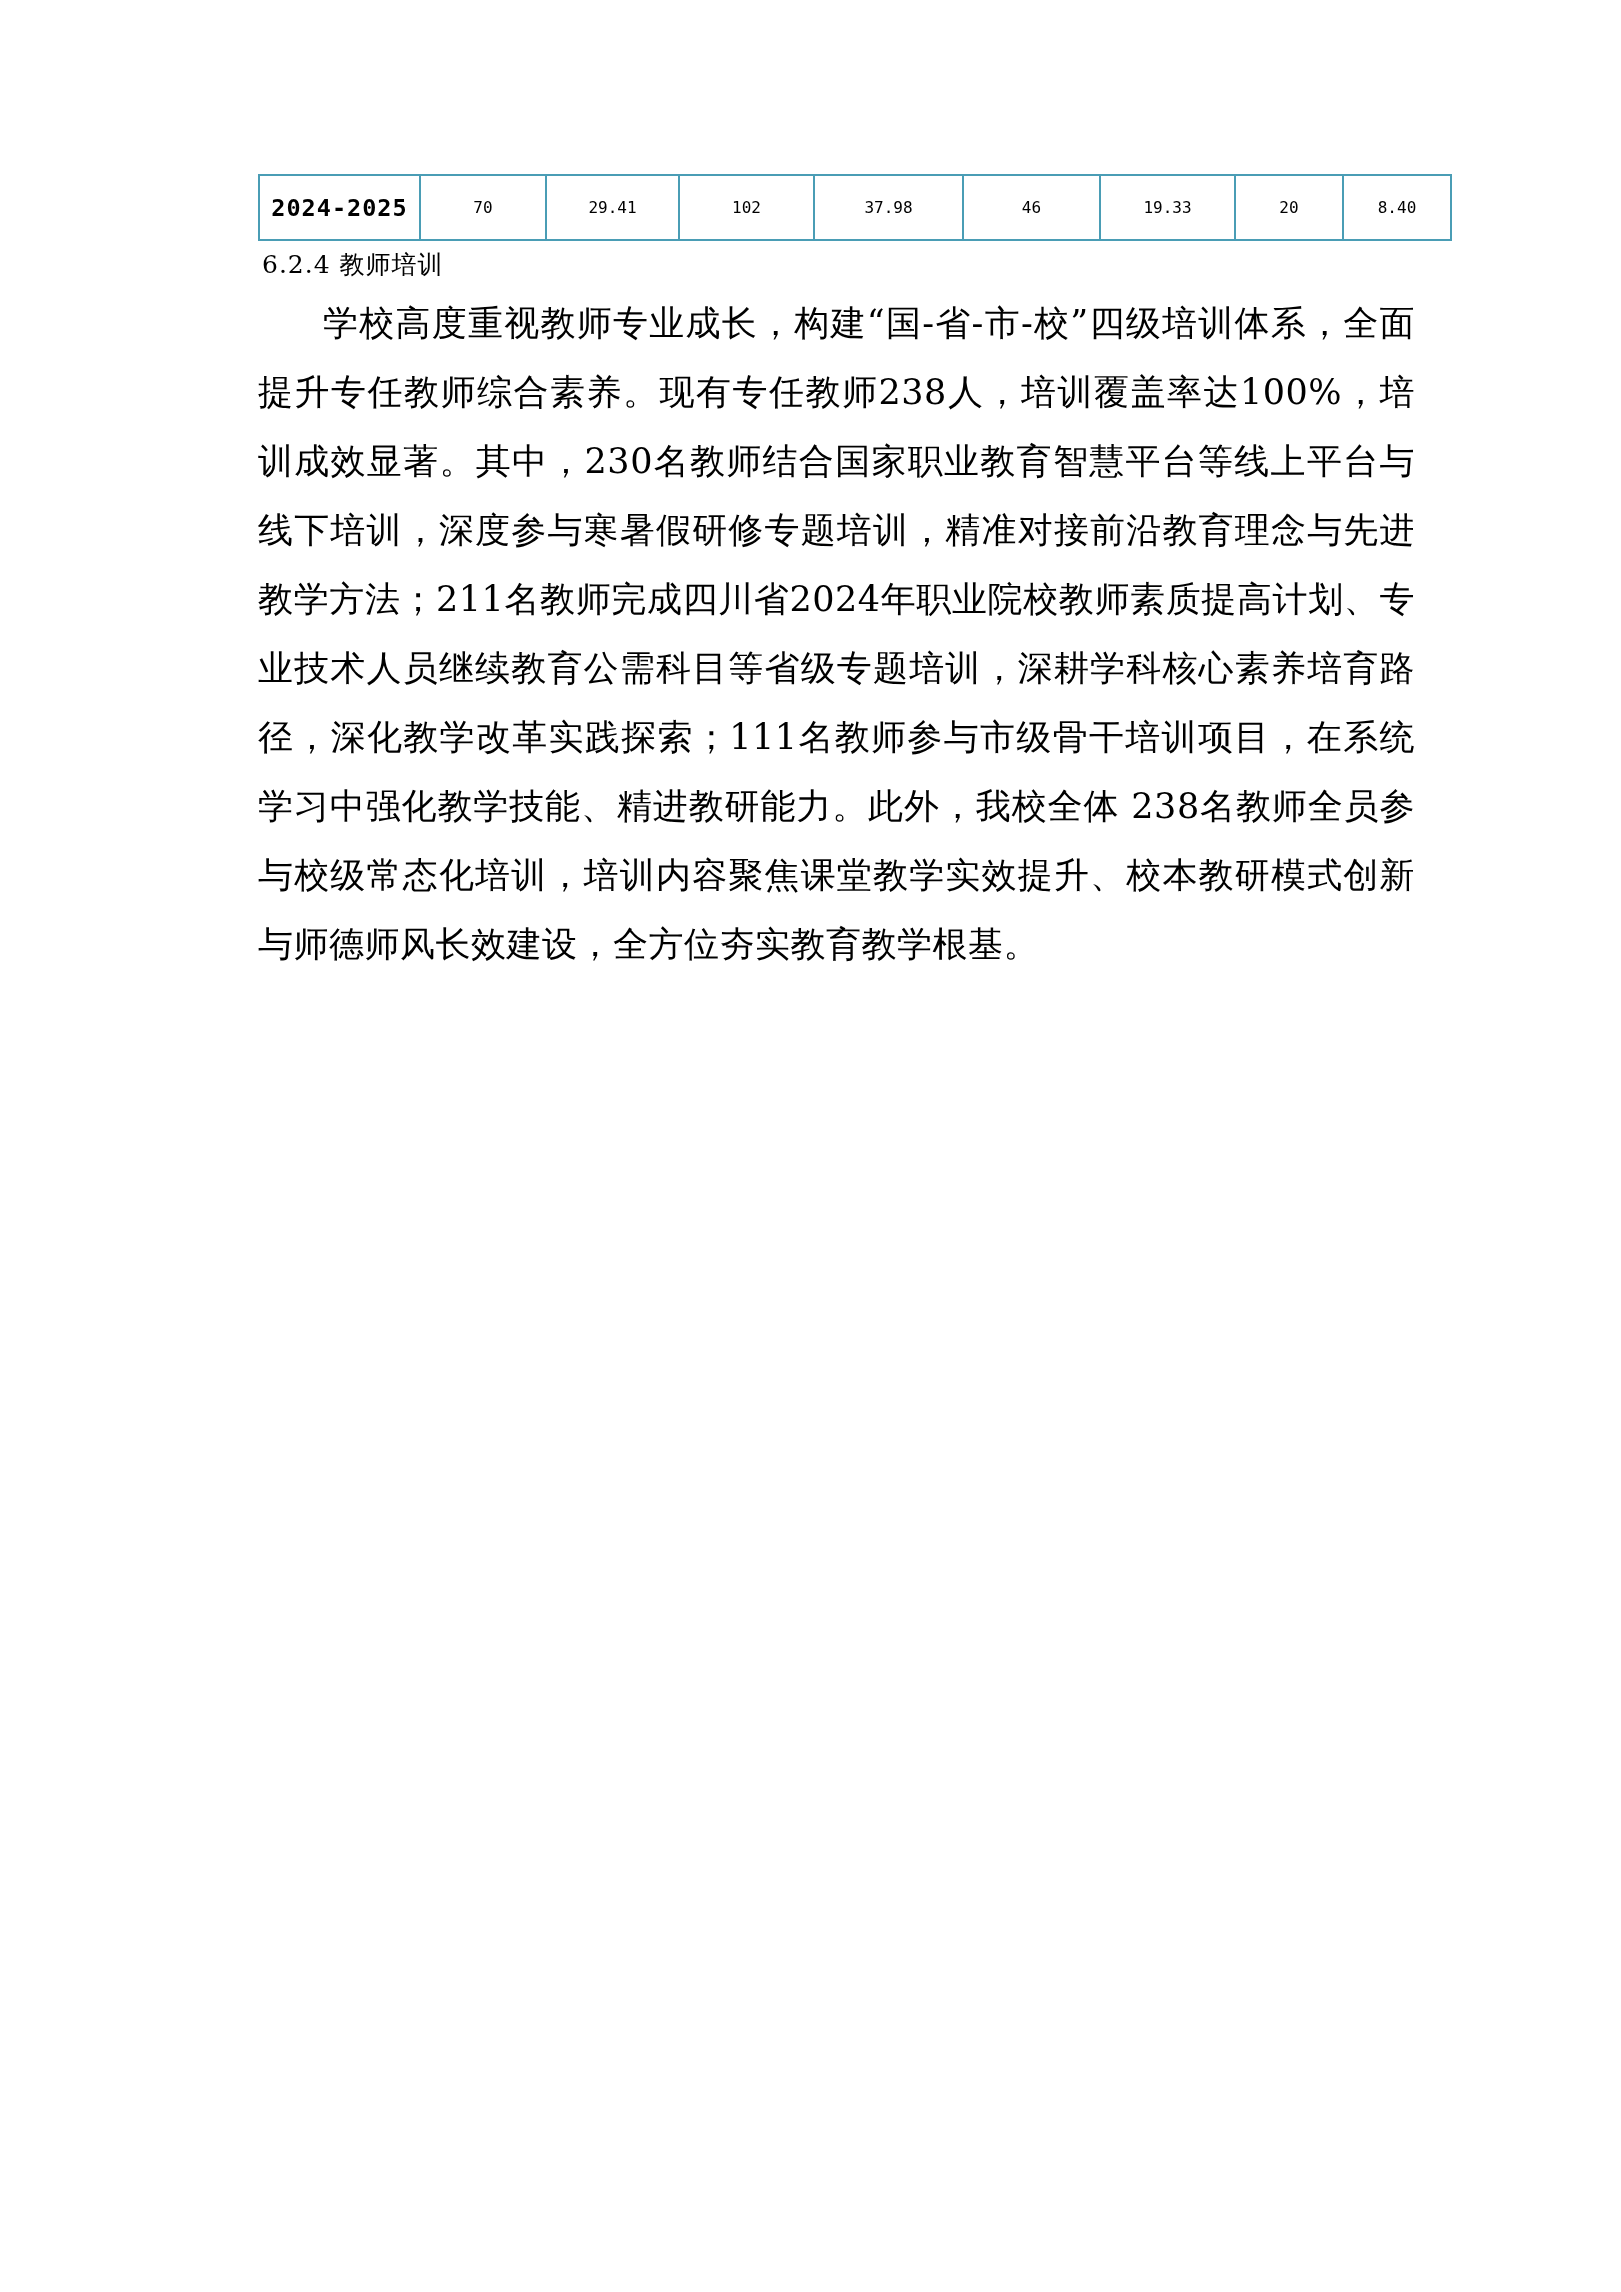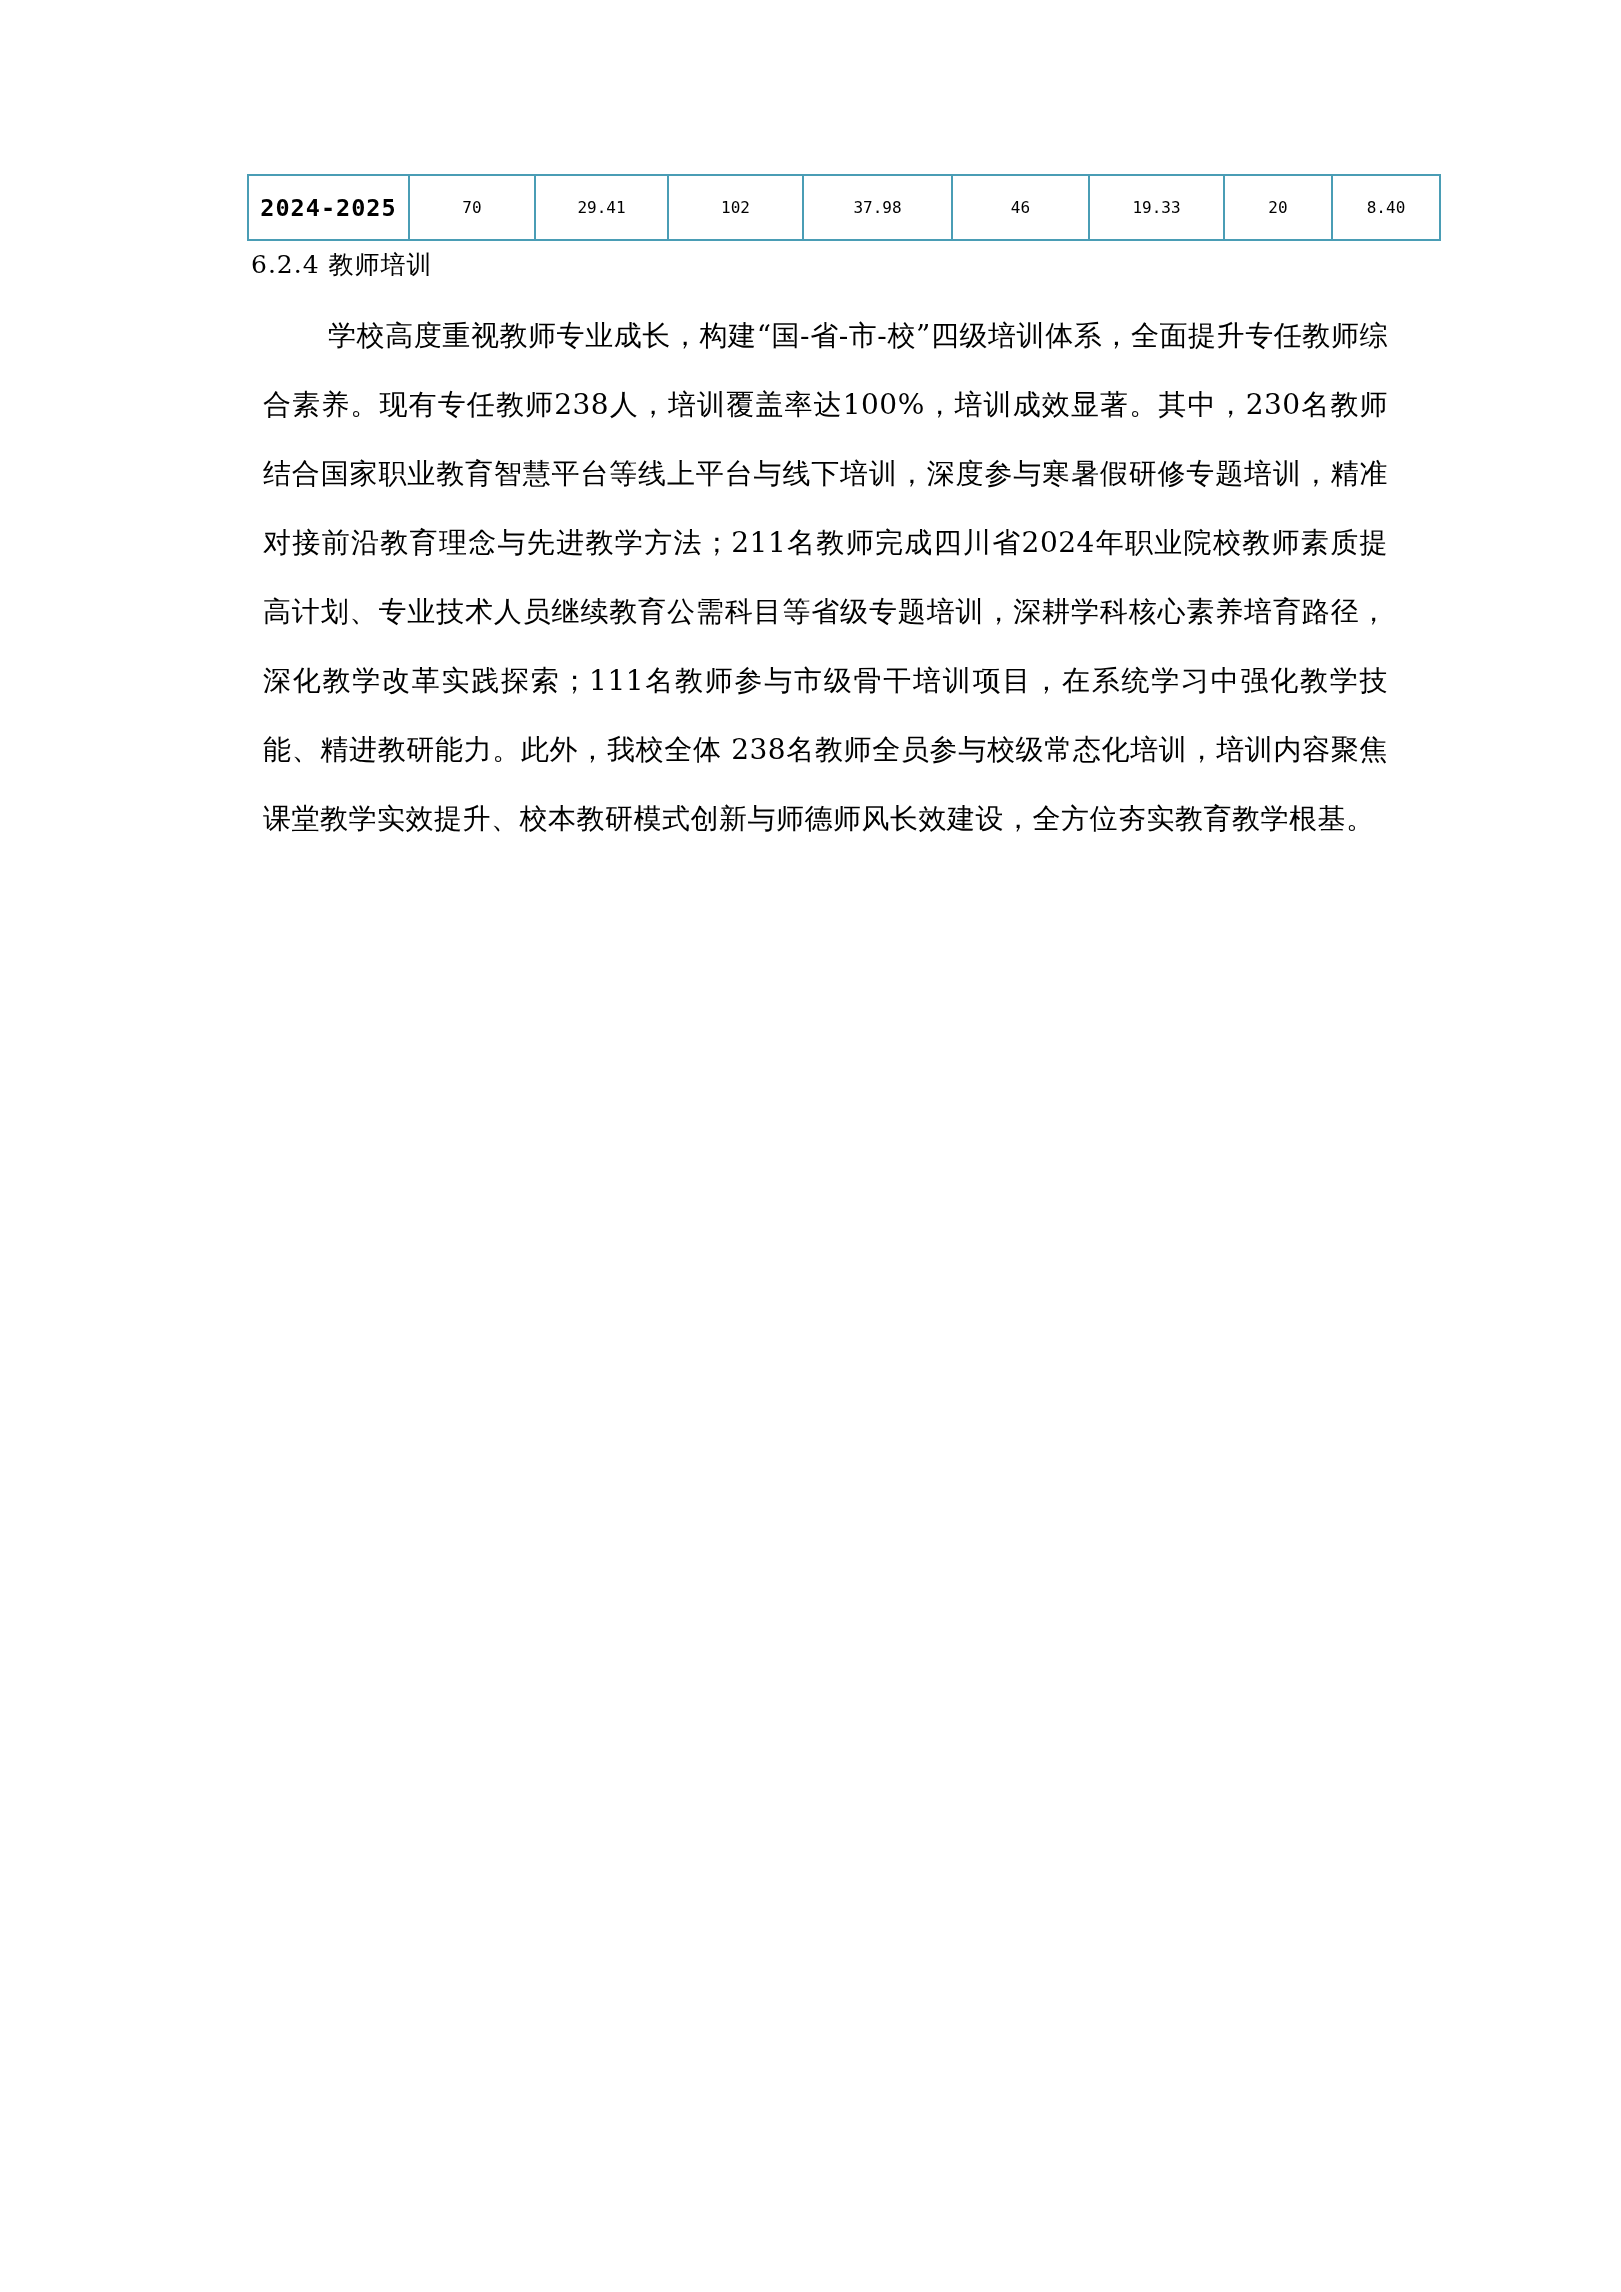--- a/index.html
+++ b/index.html
@@ -10,21 +10,21 @@
   body {
     width: 1621px;
     height: 2293px;
     font-family: "DejaVu Serif", "Liberation Serif", serif;
     color: #000000;
     position: relative;
     overflow: hidden;
   }
   .page {
     position: absolute;
-    left: 0;
+    left: 11px;
     top: 0;
     width: 1283px;
     height: 2293px;
     box-sizing: border-box;
     padding: 13px;
   }
   .content {
     position: absolute;
     left: 247px;
     top: 174px;
@@ -60,23 +60,23 @@
     font-weight: normal;
     margin: 4px;
     padding: 0;
     line-height: 1.6;
     letter-spacing: 1px;
   }
   .h-gap-1 { margin-top: 47px; }
   .h-gap-2 { margin-top: 43px; }
 
   p.para {
-    font-size: 28px;
+    font-size: 35px;
     line-height: 69px;
-    margin: 16px;
+    margin: 0;
     padding: 0;
     text-align: justify;
     text-justify: inter-ideograph;
     text-indent: 65px;
     letter-spacing: 0.5px;
     word-break: break-all;
   }
   .p-gap { margin-top: 9.8px; }
 </style>
 </head>

